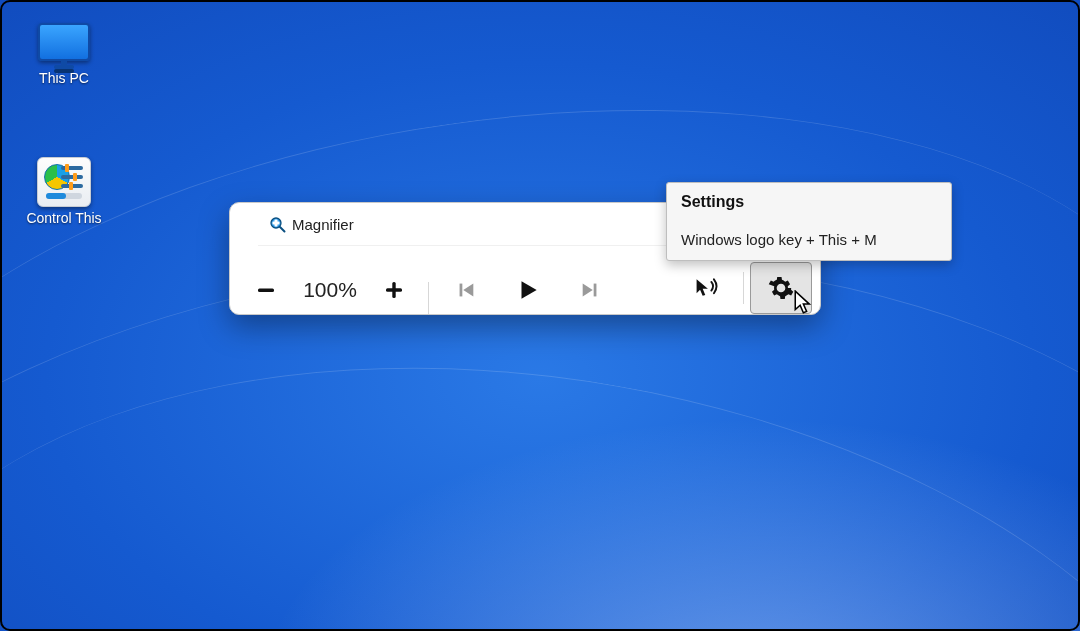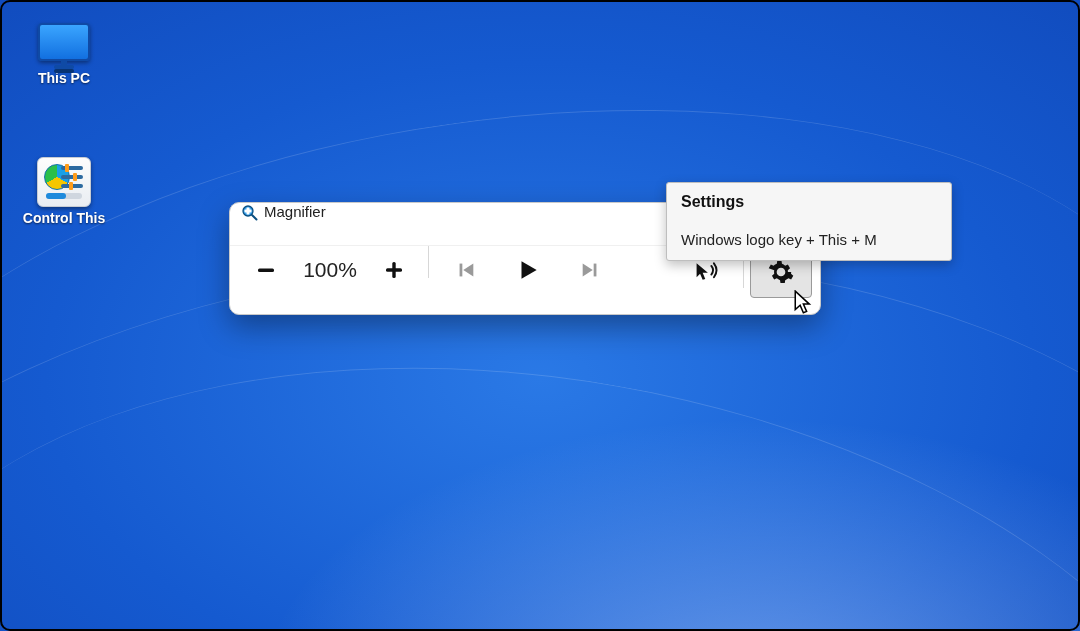--- a/index.html
+++ b/index.html
@@ -33,21 +33,20 @@
 
   
   .desktop-icon {
     position: absolute;
     width: 100px;
     text-align: center;
     color: #fff;
     font-size: 14px;
     text-shadow: 0 1px 2px rgba(0,0,0,0.6);
     cursor: default;
-    font-weight: bold;
   }
   .desktop-icon .glyph {
     width: 54px; height: 44px;
     margin: 0 auto 6px auto;
     display: flex; align-items: center; justify-content: center;
   }
   
   .monitor {
     width: 48px; height: 34px;
     background: linear-gradient(#3aa5ff,#1270e0);
@@ -112,40 +111,41 @@
     width: 590px;
     background: #ffffff;
     border: 1px solid #c9c9c9;
     border-radius: 10px;
     box-shadow: 0 12px 30px rgba(0,0,0,0.35);
     overflow: hidden;
   }
   .titlebar {
     height: 42px;
     display: flex;
-    align-items: flex-start;
+    align-items: center;
     padding: 0 6px 0 10px;
     font-size: 15px;
     color: #222;
     gap: 6px;
     border-bottom: 1px solid #f0f0f0;
+    margin-left: 28px;
   }
   .titlebar .app-icon {
     width:18px;height:18px; position:relative;
   }
   .app-icon svg { display:block; }
   .title-spacer { flex:1; }
   .win-btn {
     width: 40px; height: 32px; display:flex;align-items:center;justify-content:center;
     color:#333; font-size:13px;
   }
   .toolbar {
     height: 68px;
     display: flex;
-    align-items: flex-start;
+    align-items: flex-end;
     padding: 0 8px;
   }
   .tool-btn {
     height: 48px;
     display: flex; align-items: center; justify-content: center;
     color:#111;
     border-radius:4px;
   }
   .zoom-section { display:flex; align-items:center; }
   .zoom-section .tool-btn { width:56px; }

